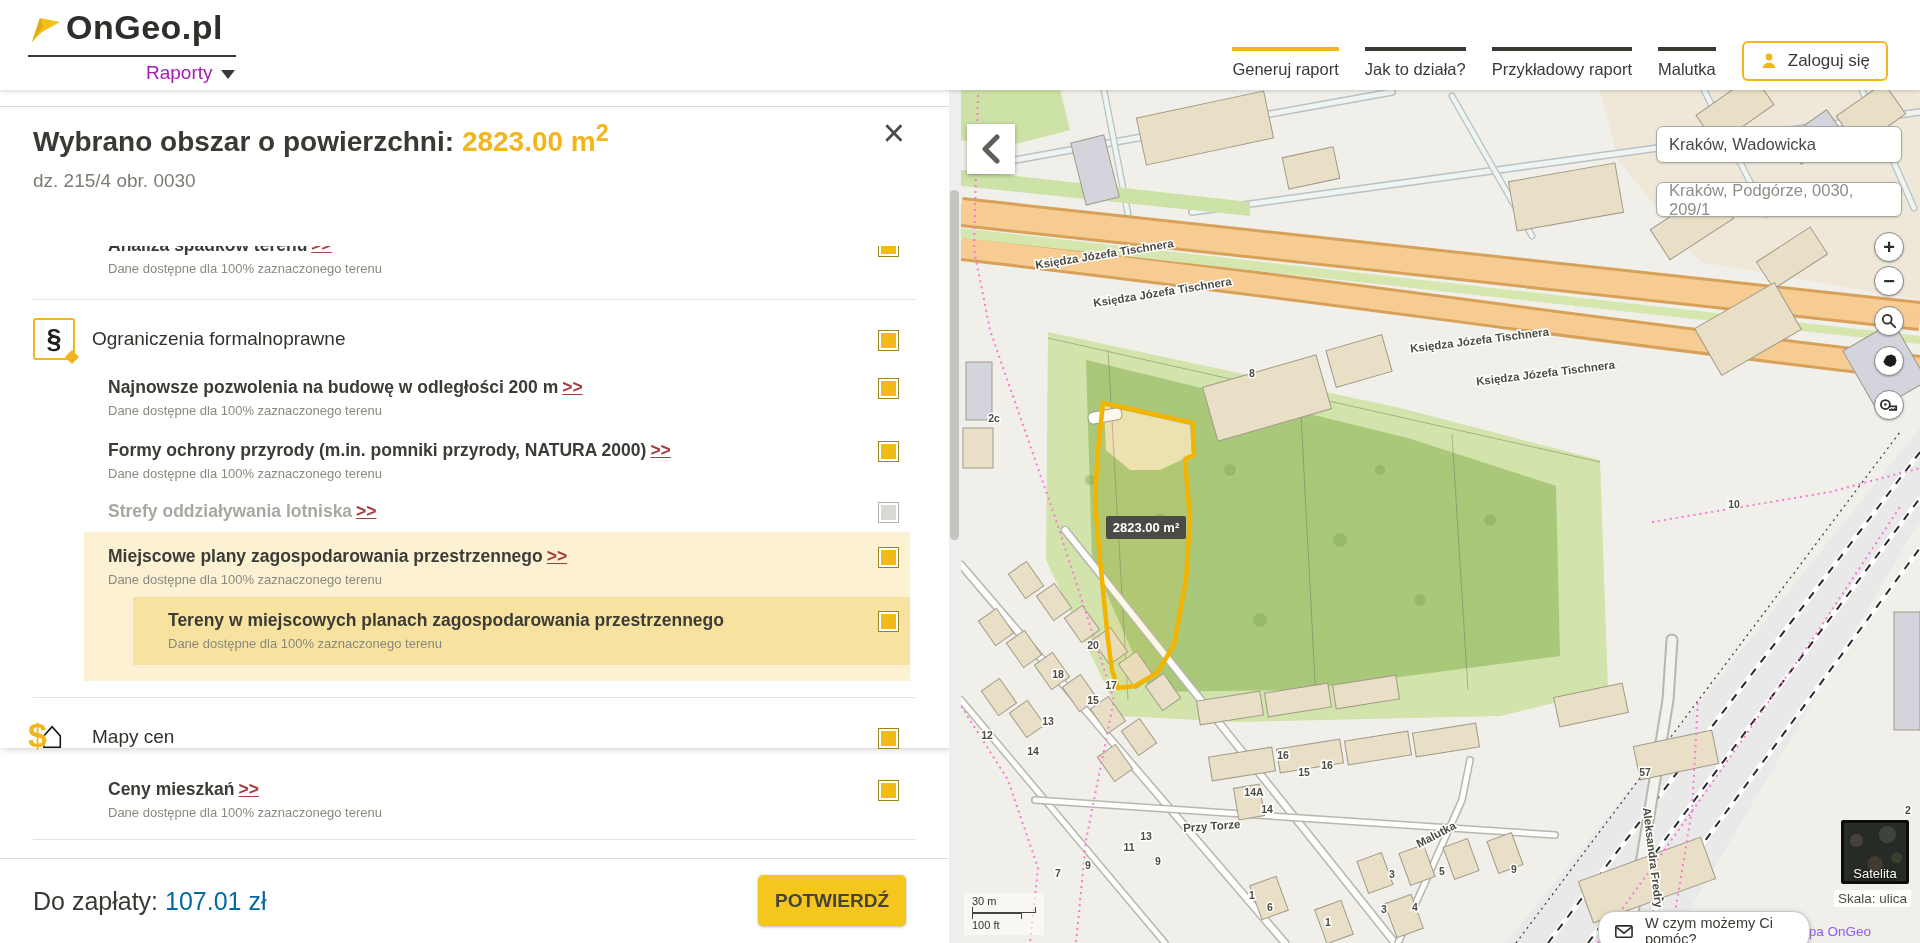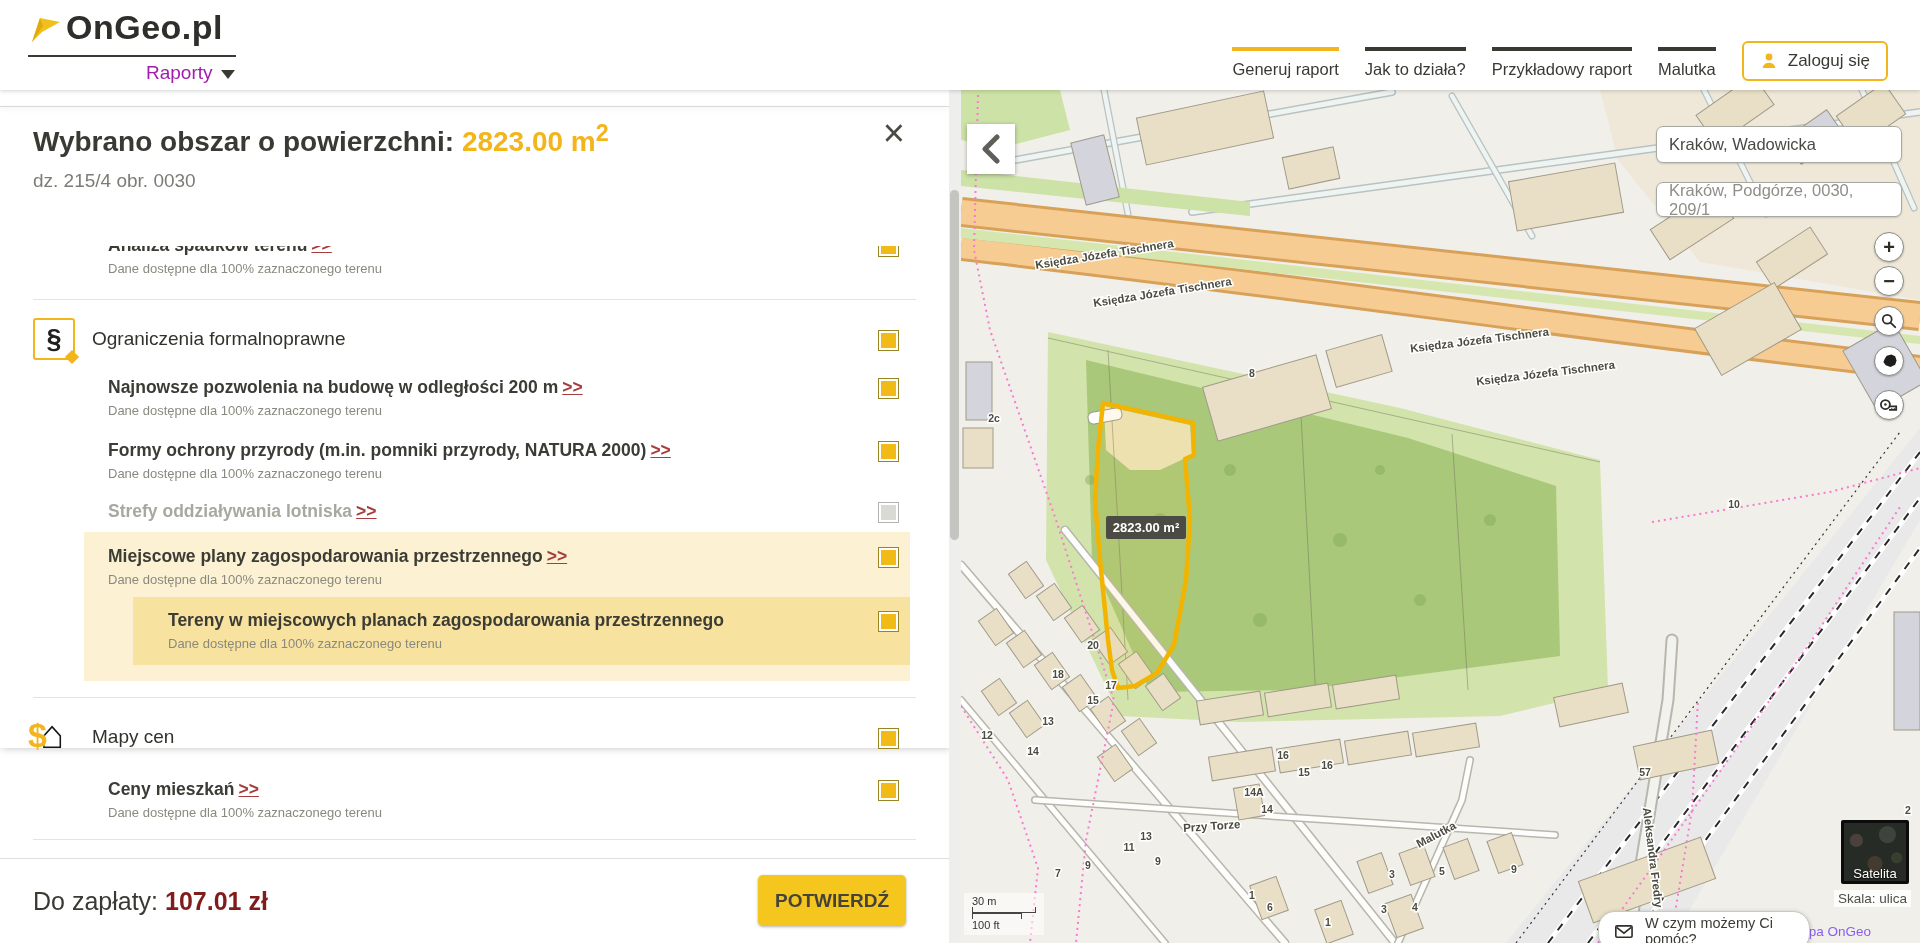--- a/index.html
+++ b/index.html
@@ -50,21 +50,21 @@
   .sicon2 .house{position:absolute;left:12px;top:0;font-size:40px;color:#161612;line-height:44px}
   .sicon2 .dollar{position:absolute;left:0;top:4px;font-size:34px;font-weight:bold;color:#f2b51b;text-shadow:0 0 2px #fff}
   .hl-block{margin-left:84px;width:826px;box-sizing:border-box;background:#fcf2d3;padding:13px 0 16px}
   .hl-block .row{padding-left:24px}
   .hl-block .cb{right:11px}
   .hl-inner{margin-left:49px;margin-top:9px;background:#f8e2a0;padding:12px 0 13px}
   .hl-inner .row{padding-left:35px}
 
   #panel-footer{position:absolute;left:0;top:768px;width:949px;height:85px;background:#fff;border-top:1px solid #dddddb}
   #due{position:absolute;left:33px;top:28px;font-size:25px;color:#3a3a34}
-  #due .val{color:#7f1d1d;font-weight:bold}
+  #due .val{color:#0369a1;font-weight:normal}
   #confirm-btn{position:absolute;right:43px;top:16px;width:148px;height:51px;background:#f5c61d;border:none;border-radius:5px;
                font-family:"Liberation Sans",sans-serif;font-size:19px;font-weight:bold;color:#45433a;cursor:pointer;
                box-shadow:0 1px 3px rgba(0,0,0,.3)}
 
   
   #scrolltrack{position:absolute;left:949px;top:90px;width:12px;height:853px;background:#eeeeec;z-index:45}
   #scrollthumb{position:absolute;left:1px;top:100px;width:9px;height:350px;background:#c4c4c1;border-radius:5px}
 
   
   #map{position:absolute;left:961px;top:90px;width:959px;height:853px;background:#f1efe9;z-index:10}

